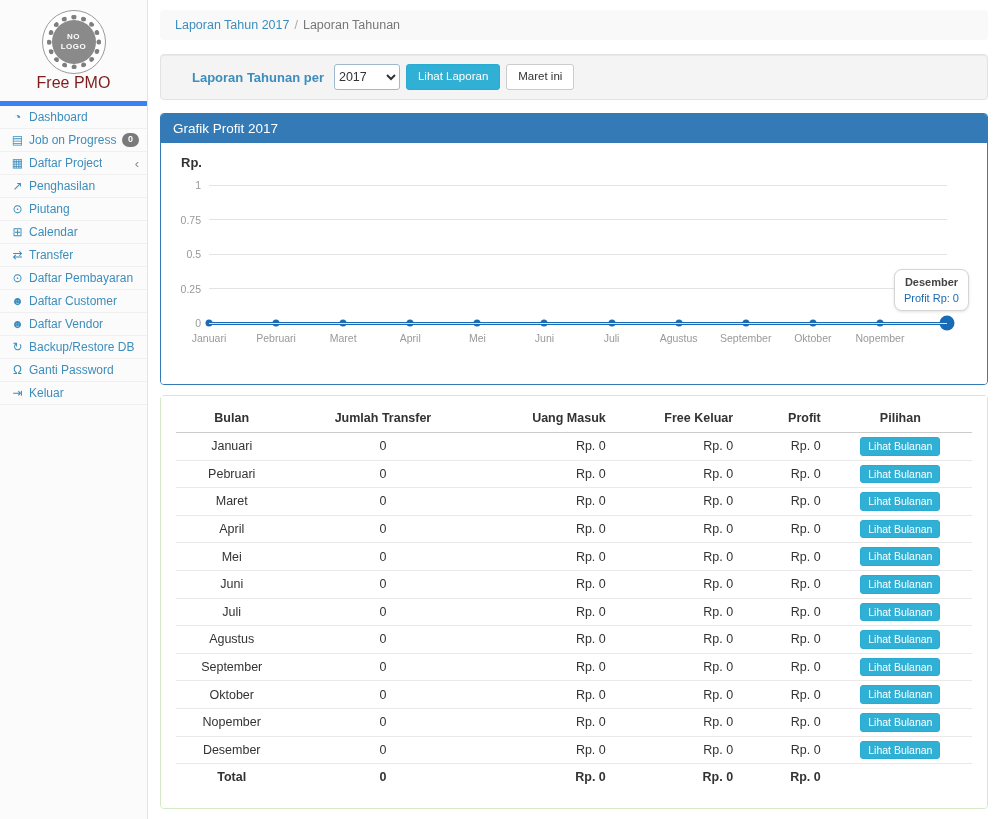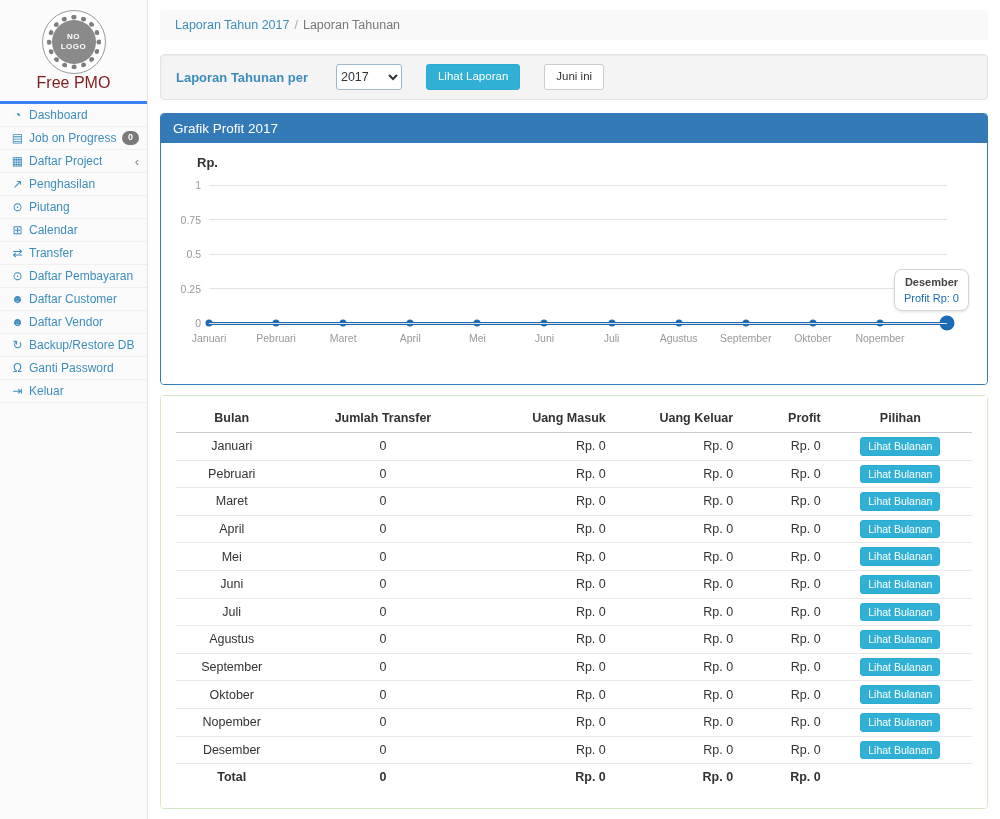--- a/index.html
+++ b/index.html
@@ -2,55 +2,55 @@
 <html><head>
 <meta charset="utf-8">
 <style>
   * { box-sizing: border-box; }
   html,body { margin:0; padding:0; }
   body { width:1000px; font-family:"Liberation Sans", sans-serif; background:#fff; color:#333; font-size:13px; }
   .page { display:flex; align-items:stretch; min-height:782px; }
 
   
   .sidebar { flex:0 0 148px; width:148px; background:#fbfbfb; border-right:1px solid #e4e4e4; }
-  .brand { text-align:center; padding:10px 0 9px; border-bottom:3px solid #3b82f6; }
+  .brand { text-align:center; padding:10px 0 9px; border-bottom:5px solid #3b82f6; }
   .logo { width:64px; height:64px; margin:0 auto; border:1px solid #9a9a9a; border-radius:50%; background:#fff; display:flex; align-items:center; justify-content:center; }
   .logo-inner { width:54px; height:54px; border-radius:50%; border:5px dotted #7e7e7e; background:#8a8a8a; background-clip:content-box; color:#fff; font-size:8px; font-weight:bold; display:flex; flex-direction:column; align-items:center; justify-content:center; line-height:1.25; letter-spacing:.5px; }
   .logo-inner span { background:transparent; }
   .brand-name { margin-top:0; color:#7f1d1d; font-size:16px; }
   .menu { list-style:none; margin:0; padding:0; }
   .menu-item { display:flex; align-items:center; padding:4px 8px 4px 9px; border-bottom:1px solid #f0f0f0; color:#3c8dbc; font-size:12px; cursor:pointer; }
   .mi-icon { flex:0 0 17px; width:17px; margin-right:3px; text-align:center; font-size:12px; }
   .mi-label { white-space:nowrap; overflow:hidden; }
   .mi-badge { margin-left:auto; background:#7a7a7a; color:#fff; font-size:9px; font-weight:bold; border-radius:9px; padding:2px 6px; line-height:1.1; }
   .mi-chevron { margin-left:auto; color:#888; font-size:13px; line-height:1; }
 
   
   .content { flex:1; min-width:0; padding:10px 12px 0; background:#fff; }
   .breadcrumb { background:#f9f9f9; border-radius:4px; padding:8px 15px; font-size:12.5px; color:#777; margin-bottom:14px; }
   .breadcrumb a { color:#3c8dbc; text-decoration:none; cursor:pointer; }
   .bc-sep { margin:0 5px; color:#aaa; }
 
-  .well { background:#f4f4f4; border:1px solid #e3e3e3; border-radius:4px; padding:9px 15px; margin-bottom:13px; display:flex; align-items:center; gap:24px; box-shadow:inset 0 1px 1px rgba(0,0,0,.05); }
+  .well { background:#f4f4f4; border:1px solid #e3e3e3; border-radius:4px; padding:9px 31px; margin-bottom:13px; display:flex; align-items:center; gap:6px; box-shadow:inset 0 1px 1px rgba(0,0,0,.05); }
   .well-label { color:#3c8dbc; font-weight:bold; font-size:13px; margin-right:4px; }
   select.year { height:26px; width:66px; border:1px solid #9fb9cc; border-radius:3px; font-size:12.5px; background:#fff; color:#333; font-family:inherit; }
   .btn { border-radius:3px; font-size:11.5px; padding:5px 11px; border:1px solid transparent; cursor:pointer; font-family:inherit; line-height:1.2; }
   .btn-info { background:#31b0d5; border-color:#2aabd2; color:#fff; }
   .btn-default { background:#fff; border-color:#ccc; color:#333; }
 
   .panel { border-radius:4px; margin-bottom:10px; }
   .panel-heading { padding:7px 12px; font-size:13.5px; border-radius:3px 3px 0 0; }
   .panel-primary { border:1px solid #337ab7; }
   .panel-primary .panel-heading { background:#337ab7; color:#fff; }
   .panel-success { border:1px solid #d6e9c6; }
   .panel-success .panel-heading { background:#dff0d8; color:#3c763d; }
 
   
   .chart-body { position:relative; height:241px; background:#fff; border-radius:0 0 3px 3px; overflow:hidden; }
-  .y-axis-title { position:absolute; top:12px; left:36px; font-weight:bold; font-size:13px; color:#333; }
+  .y-axis-title { position:absolute; top:12px; left:20px; font-weight:bold; font-size:13px; color:#333; }
   .gridrow { position:absolute; left:0; right:40px; display:flex; align-items:center; height:0; }
   .tick-label { flex:0 0 40px; width:40px; text-align:right; font-size:10.5px; color:#999; }
   .gridline { flex:1; border-top:1px solid #e3e3e3; margin-left:8px; }
   .plot { position:absolute; left:48px; right:40px; top:42px; bottom:0; }
   .series-line { position:absolute; left:0; right:0; top:138px; border-top:3px solid #1a6bb5; margin-top:-1px; }
   .dot { position:absolute; top:138px; width:7px; height:7px; background:#1a6bb5; border-radius:50%; transform:translate(-50%,-50%); cursor:pointer; }
   .dot-active { width:15px; height:15px; }
   .xlab { position:absolute; top:147px; transform:translateX(-50%); font-size:10.5px; color:#999; white-space:nowrap; }
   .x-axis-title { position:absolute; top:197px; left:0; right:0; text-align:center; font-weight:bold; font-size:13px; color:#333; }
   .chart-tooltip { position:absolute; top:126px; right:18px; min-width:62px; background:#fff; border:1px solid #d5d5d5; border-radius:8px; box-shadow:0 1px 3px rgba(0,0,0,.12); padding:6px 9px; text-align:center; z-index:3; }
@@ -169,21 +169,21 @@
     <div class="breadcrumb">
       <a>Laporan Tahun 2017</a><span class="bc-sep">/</span><span>Laporan Tahunan</span>
     </div>
 
     <div class="well">
       <span class="well-label">Laporan Tahunan per</span>
       <select class="year">
         <option>2017</option>
       </select>
       <button class="btn btn-info">Lihat Laporan</button>
-      <button class="btn btn-default">Juni ini</button>
+      <button class="btn btn-default">Maret ini</button>
     </div>
 
     <div class="panel panel-primary">
       <div class="panel-heading">Grafik Profit 2017</div>
       <div class="chart-body" id="chart-body">
         <div class="y-axis-title">Rp.</div>
         <div class="plot" id="plot">
           <div class="series-line"></div>
           <div class="x-axis-title">Bulan</div>
         <span class="dot" style="left: 0%;"></span>
@@ -246,21 +246,21 @@
               <col style="width:17%">
               <col style="width:16%">
               <col style="width:11%">
               <col style="width:18%">
           </colgroup>
           <thead>
             <tr>
               <th class="al-c">Bulan</th>
               <th class="al-c">Jumlah Transfer</th>
               <th class="al-r">Uang Masuk</th>
-              <th class="al-r">Uang Keluar</th>
+              <th class="al-r">Free Keluar</th>
               <th class="al-r">Profit</th>
               <th class="al-c">Pilihan</th>
             </tr>
           </thead>
           <tbody id="report-rows">
   <tr>
     <td class="al-c">Januari</td>
     <td class="al-c">0</td>
     <td class="al-r">Rp. 0</td>
     <td class="al-r">Rp. 0</td>

